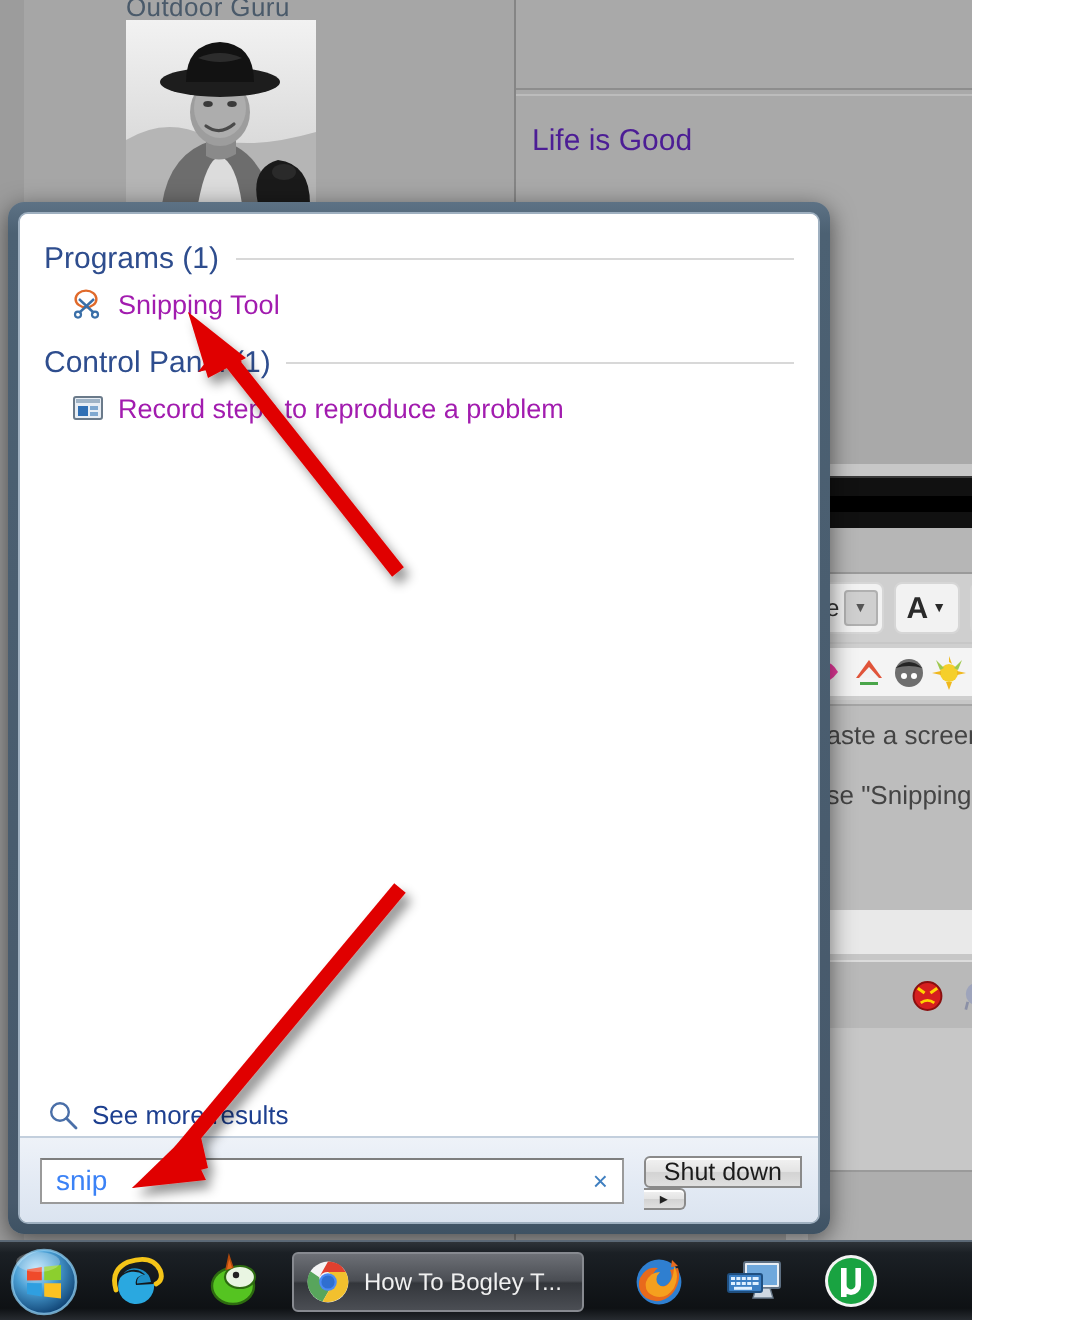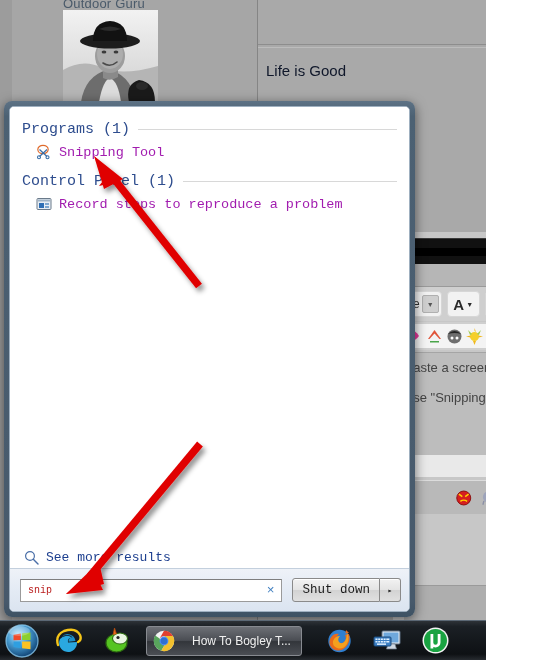--- a/index.html
+++ b/index.html
@@ -47,21 +47,21 @@
   .bg-hrule-1 {
     position: absolute; left: 258px; top: 44px;
     width: 284px; height: 1px; background: #8d8d8d;
   }
   .bg-hrule-2 {
     position: absolute; left: 258px; top: 47px;
     width: 284px; height: 1px; background: #bcbcbc;
   }
   .bg-sig {
     position: absolute; left: 266px; top: 62px;
-    font-size: 15px; color: #0f172a;
+    font-size: 15px; color: #4c1d95;
   }
 
   
   .bg-browser {
     position: absolute; left: 393px; top: 232px;
     width: 149px; height: 388px;
     background: #c7c7c7;
   }
   .bg-browser-dark {
     position: absolute; left: 404px; top: 238px;
@@ -160,21 +160,20 @@
     box-shadow: 0 3px 12px rgba(0,0,0,.55);
   }
   .startmenu-inner {
     width: 100%; height: 100%;
     border-radius: 5px;
     background: #fff;
     border: 1px solid #9fb0c0;
     box-sizing: border-box;
     position: relative;
     overflow: hidden;
-    font-family: Liberation Mono, monospace;
   }
   .results-area {
     position: absolute; left: 0; top: 0;
     width: 100%; height: 427px;
     background: #fff;
     padding: 14px 12px 0 12px;
     box-sizing: border-box;
   }
   .grp-header {
     display: flex; align-items: center; gap: 8px;
@@ -221,28 +220,28 @@
     flex: 1;
     height: 23px;
     background: #fff;
     border: 1px solid #9a9a9a;
     border-top-color: #7e7e7e;
     display: flex; align-items: center;
     padding: 0 4px 0 7px;
     box-sizing: border-box;
   }
   .searchbox .val {
-    flex: 1; font-size: 10px; color: #b91c1c;
+    flex: 1; font-size: 14px; color: #3b82f6;
   }
   .clear-x {
     font-size: 13px; color: #3f7fc0; cursor: pointer;
     padding: 0 3px; line-height: 1;
   }
   .shutdown-group {
-    display: flex; align-items: stretch; height: 24px;
+    display: flex; align-items: stretch; height: 24px; flex-direction: column;
   }
   .shutdown-btn {
     background: linear-gradient(to bottom,#f2f2f2 0%,#e4e4e4 48%,#d3d3d3 52%,#e0e0e0 100%);
     border: 1px solid #8a8a8a;
     border-radius: 3px 0 0 3px;
     font-size: 12.5px; color: #1b1b1b;
     padding: 0 9px;
     display: flex; align-items: center;
     box-shadow: inset 0 1px 0 #fff;
   }
@@ -284,21 +283,21 @@
     flex: none;
   }
   .tb-window {
     height: 30px;
     margin-left: 6px;
     background: linear-gradient(to bottom,#6d7076 0%,#4a4d53 48%,#33363b 52%,#4b4e54 100%);
     border: 1px solid #878a90;
     border-radius: 3px;
     display: flex; align-items: center;
     padding: 0 10px 0 6px;
-    gap: 17px;
+    gap: 7px;
     box-sizing: border-box;
   }
   .tb-window-label {
     font-size: 12px; color: #f0f0f0;
     white-space: nowrap;
   }
 </style>
 </head>
 <body>
 

